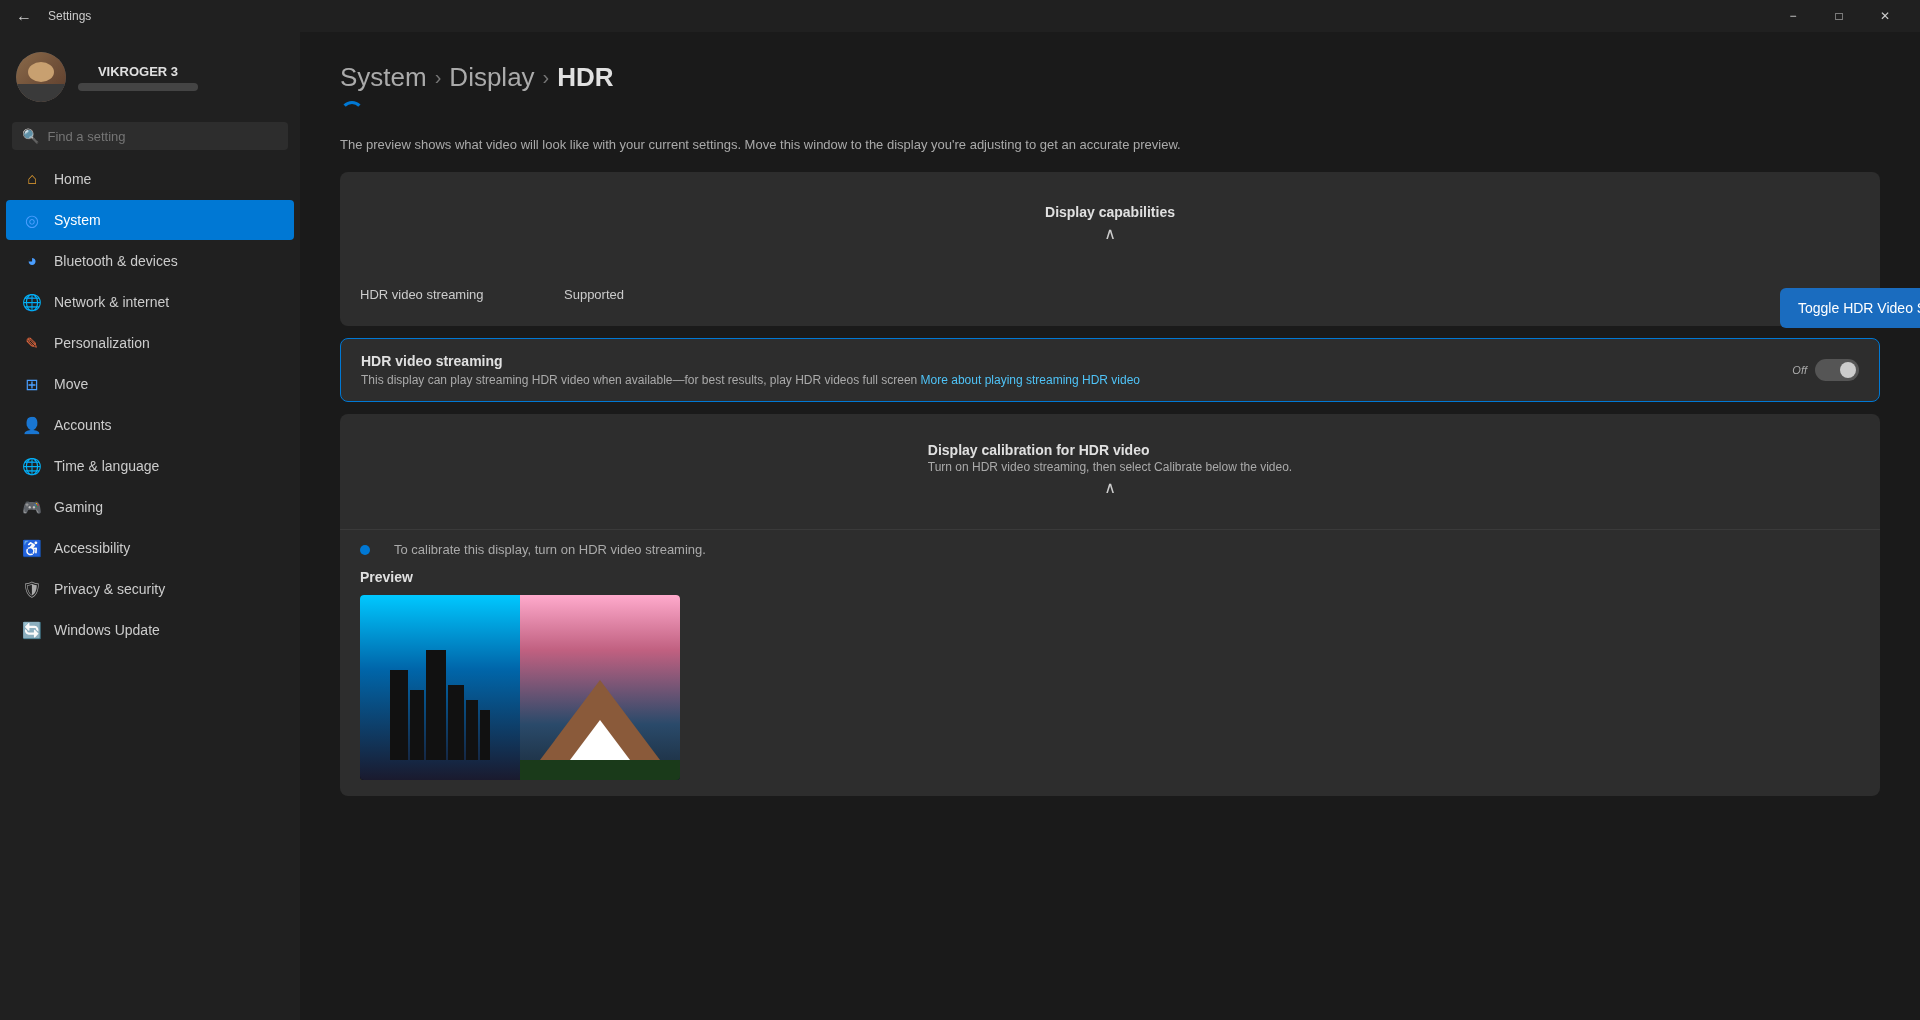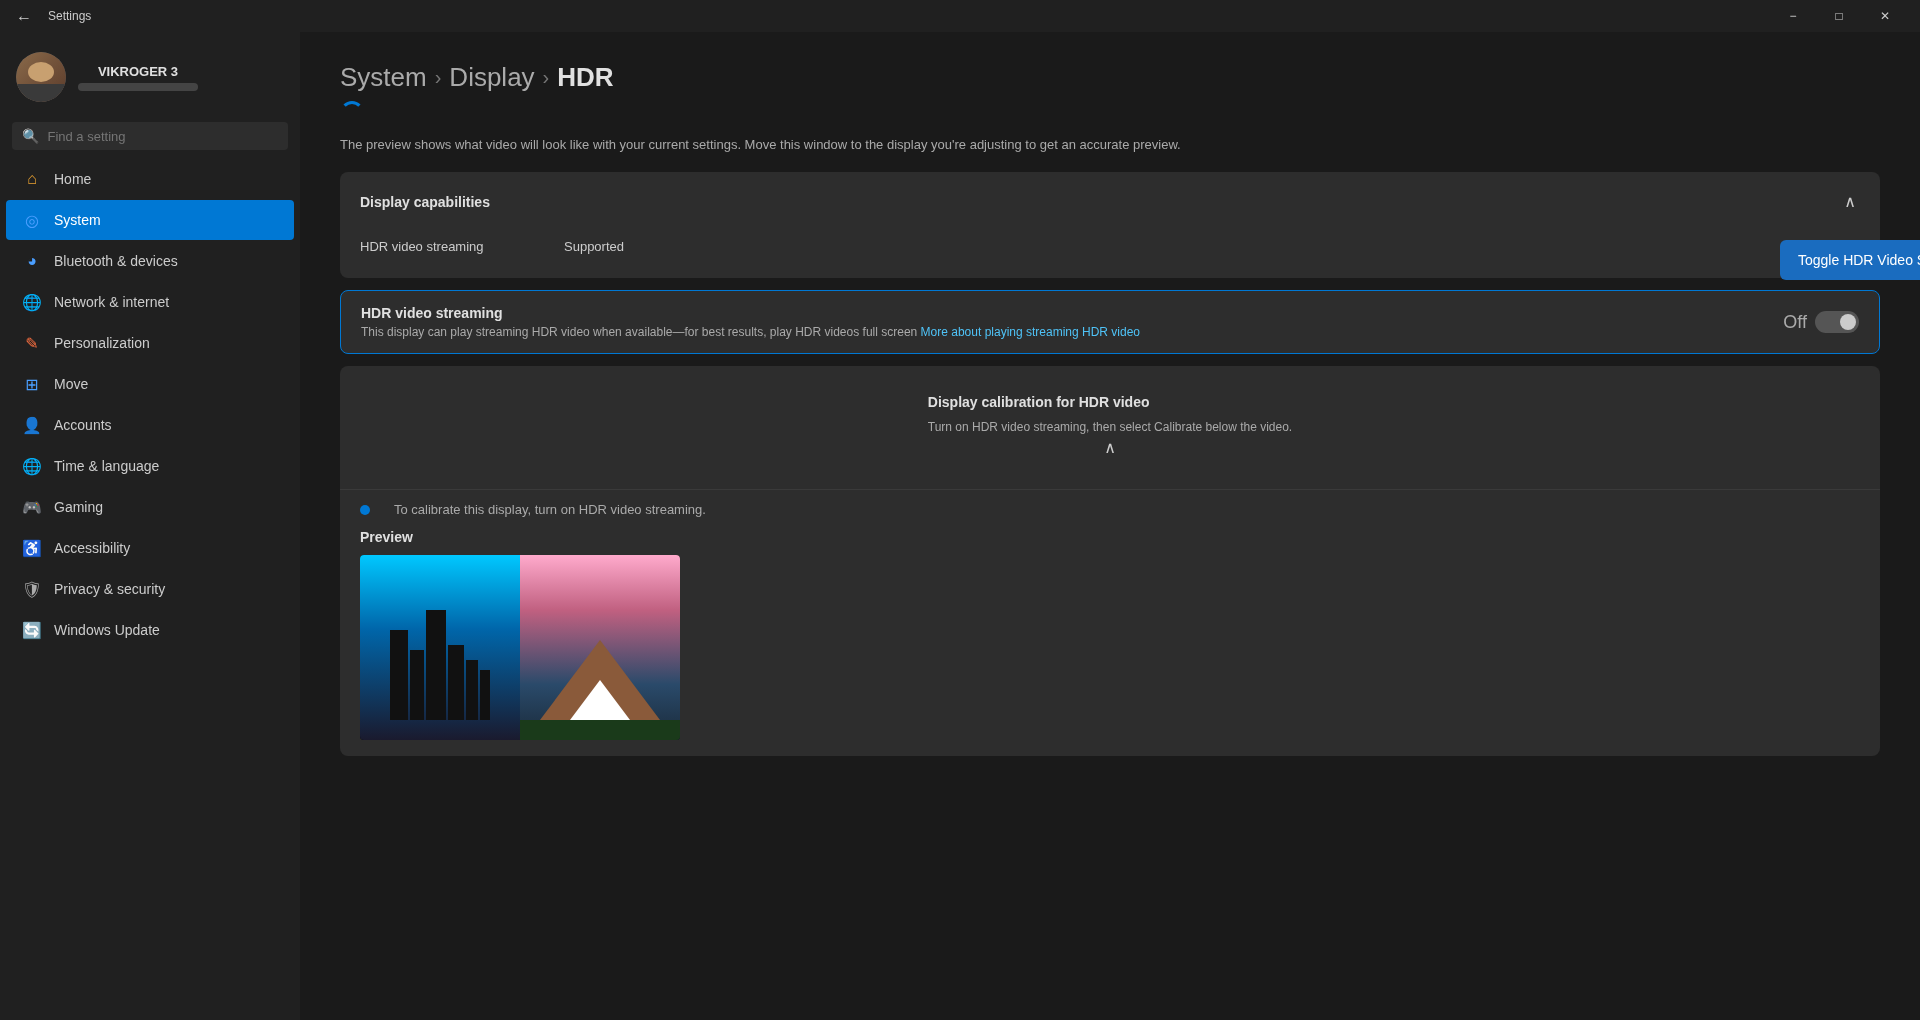--- a/index.html
+++ b/index.html
@@ -229,21 +229,22 @@
     .settings-card {
       background: #2d2d2d;
       border-radius: 8px;
       margin-bottom: 12px;
       overflow: hidden;
     }
     .settings-card-header {
       display: flex;
       align-items: center;
       justify-content: space-between;
-      padding: 16px 20px;
+      padding: 32px 20px;
+      flex-direction: column;
     }
     .settings-card-title {
       font-size: 14px;
       font-weight: 600;
       color: #e0e0e0;
     }
     .chevron-btn {
       background: transparent;
       border: none;
       color: #ccc;
@@ -322,22 +323,23 @@
     .hdr-streaming-desc a {
       color: #4fc3f7;
       text-decoration: none;
     }
     .toggle-row {
       display: flex;
       align-items: center;
       gap: 8px;
     }
     .toggle-label {
-      font-size: 18px;
+      font-size: 11px;
       color: #aaa;
+      font-style: italic;
     }
     .toggle {
       width: 44px;
       height: 22px;
       background: #555;
       border-radius: 11px;
       position: relative;
       cursor: pointer;
       flex-shrink: 0;
     }
@@ -392,21 +394,21 @@
       overflow: hidden;
     }
     .calibration-header {
       display: flex;
       align-items: center;
       justify-content: space-between;
       padding: 28px 20px;
       flex-direction: column;
     }
     .calibration-title { font-size: 14px; font-weight: 600; color: #e0e0e0; }
-    .calibration-desc { font-size: 12px; color: #aaa; margin-top: 10px; }
+    .calibration-desc { font-size: 12px; color: #aaa; margin-top: 2px; }
     .calibration-body {
       padding: 12px 20px 16px;
       border-top: 1px solid #3a3a3a;
     }
     .info-row {
       display: flex;
       align-items: center;
       gap: 24px;
       margin-bottom: 12px;
       font-size: 13px;

